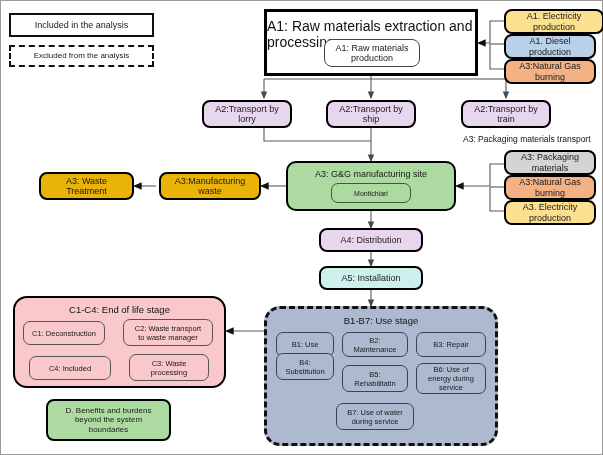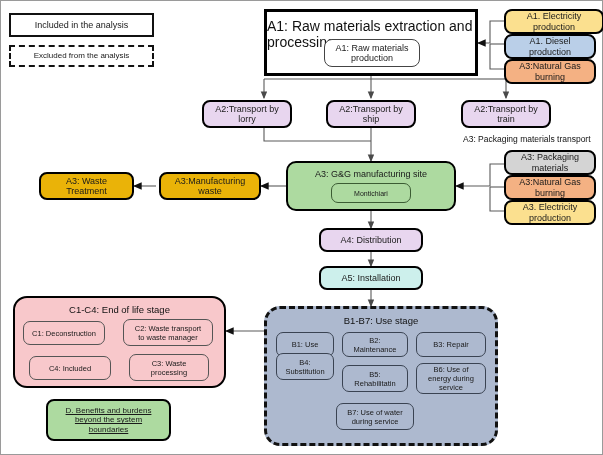--- a/index.html
+++ b/index.html
@@ -52,21 +52,21 @@
   }
   .inner-white{
     background:#fff;border:1px solid #444;border-radius:8px;
     font-size:9px;
   }
   
   .f-yellow{background:#fbe08f;}
   .f-blue{background:#bacfe8;}
   .f-orange{background:#f4b183;}
   .f-purple{background:#e8d6ef;}
-  .f-green{background:#addaa0;text-decoration:underline;}
+  .f-green{background:#addaa0;}
   .f-pink{background:#eab308;}
   .f-cyan{background:#cdf0ec;}
   .f-gray{background:#d4d4d4;}
   
   .grp-eol{
     background:#f8c8cb;border:2.5px solid #000;border-radius:14px;z-index:2;
   }
   .grp-use{
     background:#adb9cf;border:3px dashed #111;border-radius:16px;z-index:2;
   }

